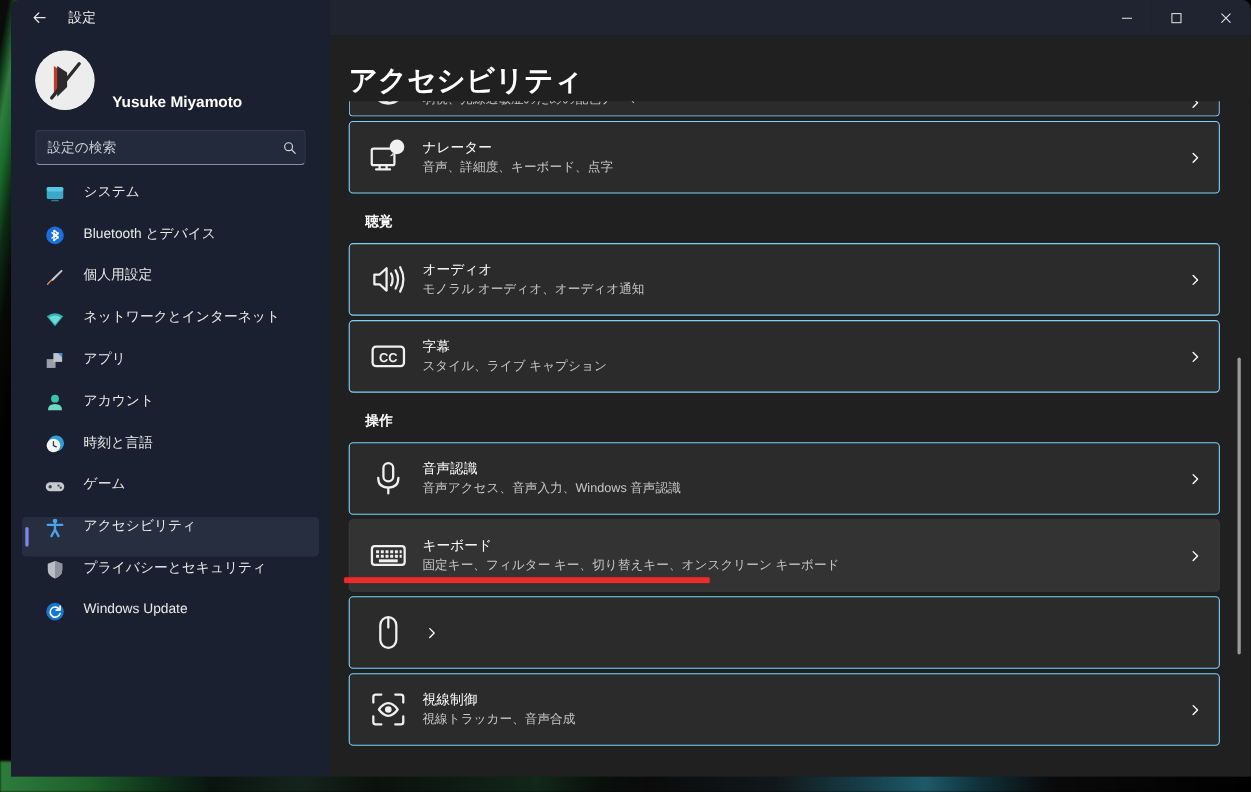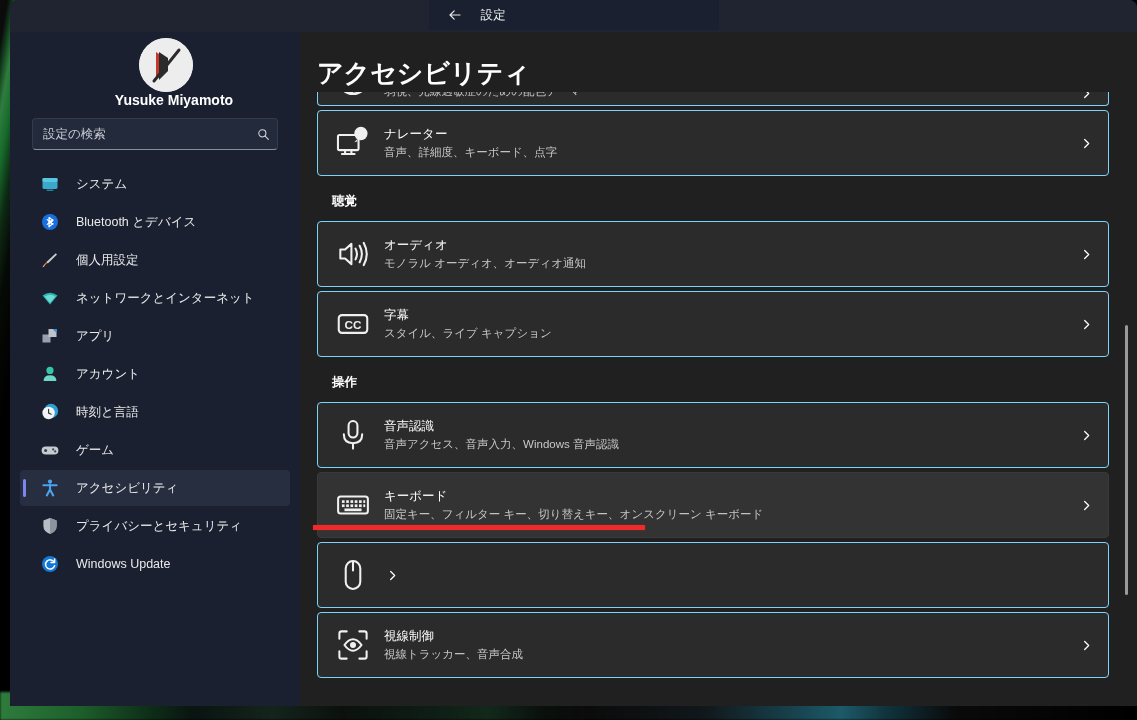--- a/index.html
+++ b/index.html
@@ -33,21 +33,21 @@
     background: #202020;
     border-top-left-radius: 8px;
     border-top-right-radius: 8px;
     overflow: hidden;
   }
 
   
   #titlebar {
     position: absolute; left: 0; top: 0; width: 100%; height: 32px;
     background: #1f2430;
-    display: flex; align-items: center; flex-direction: column;
+    display: flex; align-items: center;
   }
   .tb-left {
     width: 290px; height: 32px; display: flex; align-items: center;
     background: #1b2030;
   }
   .back-btn {
     width: 36px; height: 30px; margin-left: 8px;
     display: flex; align-items: center; justify-content: center;
     border-radius: 4px; cursor: default;
   }
@@ -63,21 +63,21 @@
   }
   .wc svg { width: 11px; height: 11px; }
 
   
   #sidebar {
     position: absolute; left: 0; top: 32px; width: 290px; height: 674px;
     background: #1b2030;
     padding-top: 6px;
   }
   .profile {
-    display: flex; align-items: center; height: 62px; padding-left: 22px; flex-direction: column;
+    display: flex; align-items: flex-end; height: 62px; padding-left: 22px;
   }
   .avatar {
     width: 54px; height: 54px; border-radius: 50%;
     background: #e9e9e9; position: relative; overflow: hidden;
     flex: 0 0 auto;
   }
   .avatar svg { position: absolute; left: 0; top: 0; }
   .profile-name {
     margin-left: 16px; font-size: 14px; font-weight: bold; color: #ffffff;
   }
@@ -96,21 +96,21 @@
     font-size: 12.5px; padding: 0 10px;
     font-family: "Liberation Sans", "DejaVu Sans", sans-serif;
   }
   .search-box input::placeholder { color: #c9ccd3; }
   .search-icon { width: 28px; display: flex; align-items: center; justify-content: center; }
   .search-icon svg { width: 13px; height: 13px; }
 
   .navlist { margin-top: 16px; }
   .navitem {
     position: relative; height: 36px; margin: 0 10px 2px 10px;
-    display: flex; align-items: center; border-radius: 4px; cursor: default;
+    display: flex; border-radius: 4px; cursor: default;
     padding-left: 20px;
   }
   .navitem.selected { background: #272e3f; }
   .navitem .pill {
     position: absolute; left: 3px; top: 9px; width: 3px; height: 18px;
     background: #5aa9f5; border-radius: 2px; display: none;
   }
   .navitem.selected .pill { display: block; background:#7b86f0; }
   .nav-ico {
     width: 20px; height: 20px; flex: 0 0 auto;

